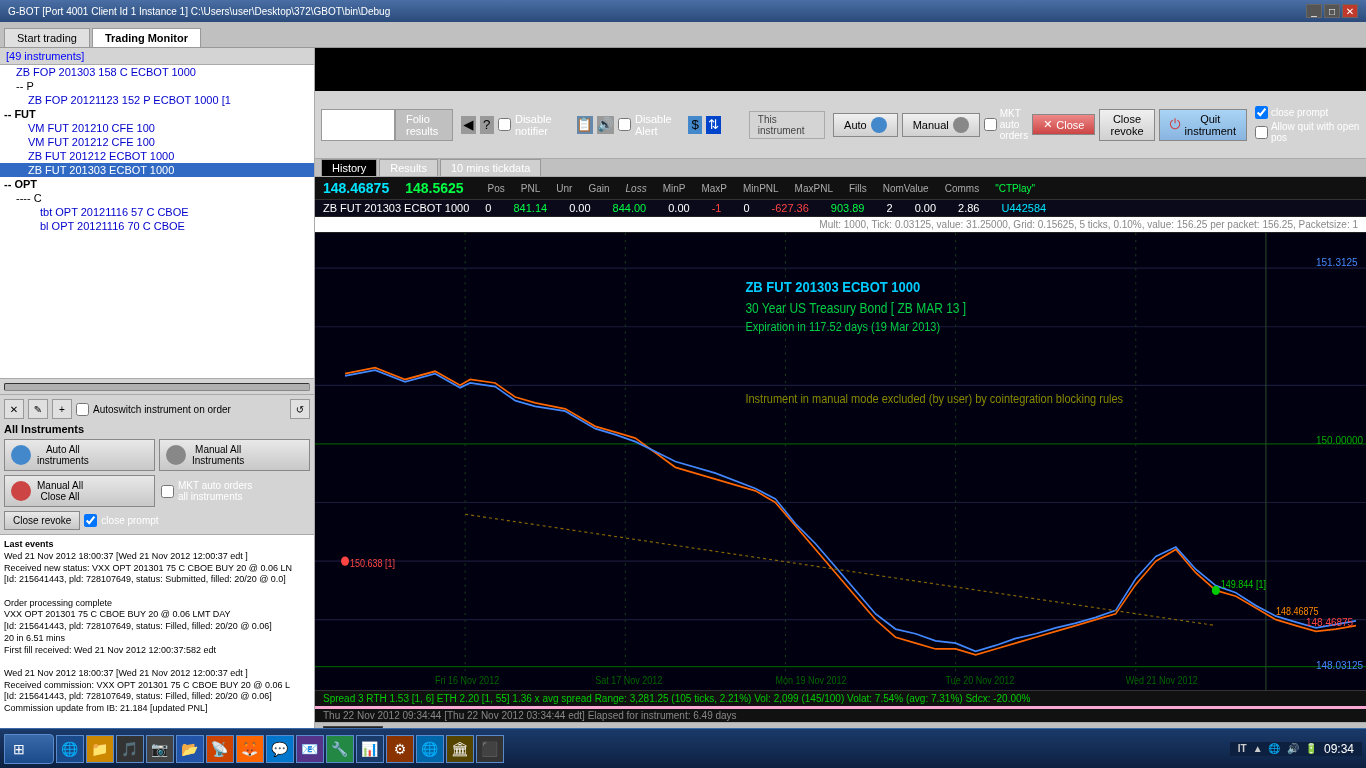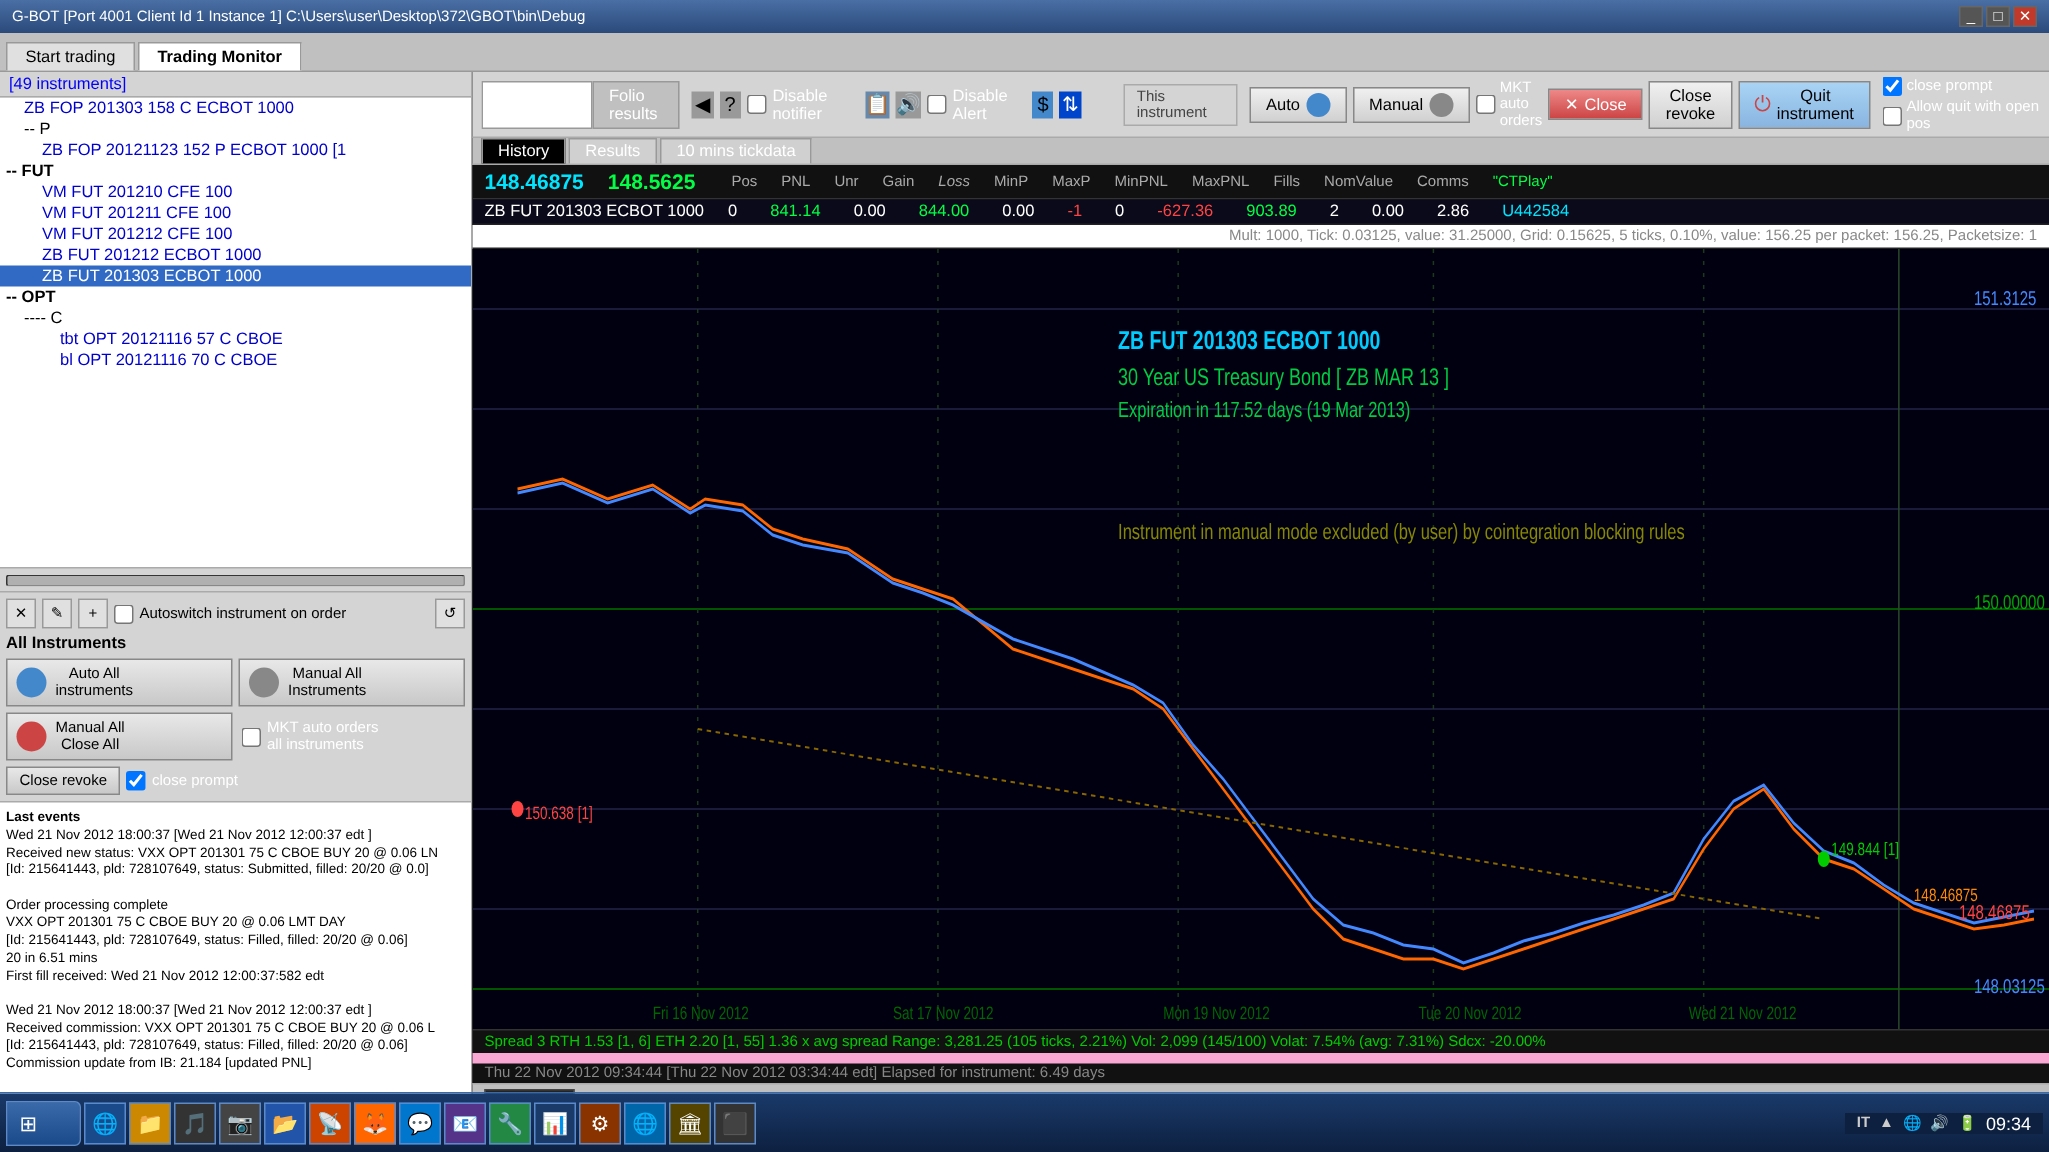--- a/index.html
+++ b/index.html
@@ -47,21 +47,21 @@
     
     #last-events { background: #fff; border-top: 1px solid #aaa; padding: 4px; font-size: 9px; color: #000; height: 220px; overflow-y: auto; }
     #last-events-header { font-weight: bold; margin-bottom: 2px; }
     #last-events-content { line-height: 1.4; }
     #bottom-scrollbar { height: 14px; background: #d4d4d4; border-top: 1px solid #aaa; display: flex; align-items: center; }
 
     
     #right-panel { flex: 1; background: #000; display: flex; flex-direction: column; }
 
     
-    #right-top { background: #d4d4d4; display: flex; align-items: center; padding: 3px 6px; gap: 8px; border-bottom: 1px solid #aaa; }
+    #right-top { background: #d4d4d4; display: flex; align-items: center; padding: 15px 6px; gap: 8px; border-bottom: 1px solid #aaa; margin-top: 43px; }
     #instrument-tabs { display: flex; }
     .inst-tab { padding: 3px 10px; background: #c0c0c0; border: 1px solid #999; cursor: pointer; font-size: 11px; }
     .inst-tab.active { background: #fff; }
     .notifier-row { display: flex; align-items: center; gap: 4px; }
     .icon-btn { width: 18px; height: 18px; background: #888; border: none; cursor: pointer; display: flex; align-items: center; justify-content: center; }
     #this-instrument-box { border: 1px solid #aaa; padding: 2px 8px; font-size: 10px; color: #444; margin-left: 20px; }
     #mode-buttons { display: flex; gap: 4px; align-items: center; }
     .mode-btn { padding: 3px 10px; background: linear-gradient(to bottom, #f0f0f0, #d0d0d0); border: 1px solid #888; cursor: pointer; font-size: 11px; }
     .close-main-btn { padding: 3px 10px; background: linear-gradient(to bottom, #e88, #c44); border: 1px solid #888; cursor: pointer; font-size: 11px; color: #fff; display: flex; align-items: center; gap: 4px; }
     .close-revoke-main { padding: 3px 10px; background: linear-gradient(to bottom, #f0f0f0, #d0d0d0); border: 1px solid #888; cursor: pointer; font-size: 11px; }
@@ -78,21 +78,21 @@
 
     
     #stats-table { background: #111; display: flex; align-items: center; padding: 2px 8px; border-bottom: 1px solid #222; font-size: 11px; }
 
     
     #chart-area { flex: 1; position: relative; background: #000; overflow: hidden; }
     #chart-svg { width: 100%; height: 100%; }
 
     
     #info-bar { background: #111; padding: 2px 8px; font-size: 10px; color: #00cc00; border-top: 1px solid #333; }
-    #info-bar2 { background: #111; padding: 1px 8px; font-size: 10px; color: #888; border-top: 7px solid #f9a8d4; }
+    #info-bar2 { background: #111; padding: 1px 8px; font-size: 10px; color: #888; border-top: 3px solid #f9a8d4; }
 
     
     #trading-bar { background: #c0c0c0; height: 46px; display: flex; align-items: center; padding: 0 8px; gap: 8px; border-top: 1px solid #aaa; }
     .trade-icon-group { display: flex; gap: 3px; }
     .trade-icon { width: 24px; height: 24px; background: #888; border: 1px solid #666; cursor: pointer; display: flex; align-items: center; justify-content: center; font-size: 12px; }
     .trade-icon.blue { background: #4488cc; }
     .trade-icon.green { background: #44aa44; }
     .trade-icon.orange { background: #cc8844; }
     .trade-icon.red { background: #cc4444; }
     .trade-separator { width: 1px; height: 30px; background: #888; }
@@ -141,21 +141,20 @@
 <div id="main">
 
   <div id="left-panel">
     <div id="instruments-header">[49 instruments]</div>
     <div id="instrument-tree">
       <div class="tree-item blue indent1">ZB FOP 201303 158 C ECBOT 1000</div>
       <div class="tree-item indent1">-- P</div>
       <div class="tree-item blue indent2">ZB FOP 20121123 152 P ECBOT 1000 [1</div>
       <div class="tree-item category">-- FUT</div>
       <div class="tree-item blue indent2">VM FUT 201210 CFE 100</div>
-      <div class="tree-item blue indent2">VM FUT 201211 CFE 100</div>
       <div class="tree-item blue indent2">VM FUT 201212 CFE 100</div>
       <div class="tree-item blue indent2">ZB FUT 201212 ECBOT 1000</div>
       <div class="tree-item selected indent2">ZB FUT 201303 ECBOT 1000</div>
       <div class="tree-item category">-- OPT</div>
       <div class="tree-item indent1">---- C</div>
       <div class="tree-item blue indent3">tbt OPT 20121116 57 C CBOE</div>
       <div class="tree-item blue indent3">bl OPT 20121116 70 C CBOE</div>
     </div>
     <div id="tree-scrollbar" style="padding: 0 4px;">
       <div style="width:100%;height:8px;background:#b0b0b0;border:1px inset #888;border-radius:2px;"></div>

